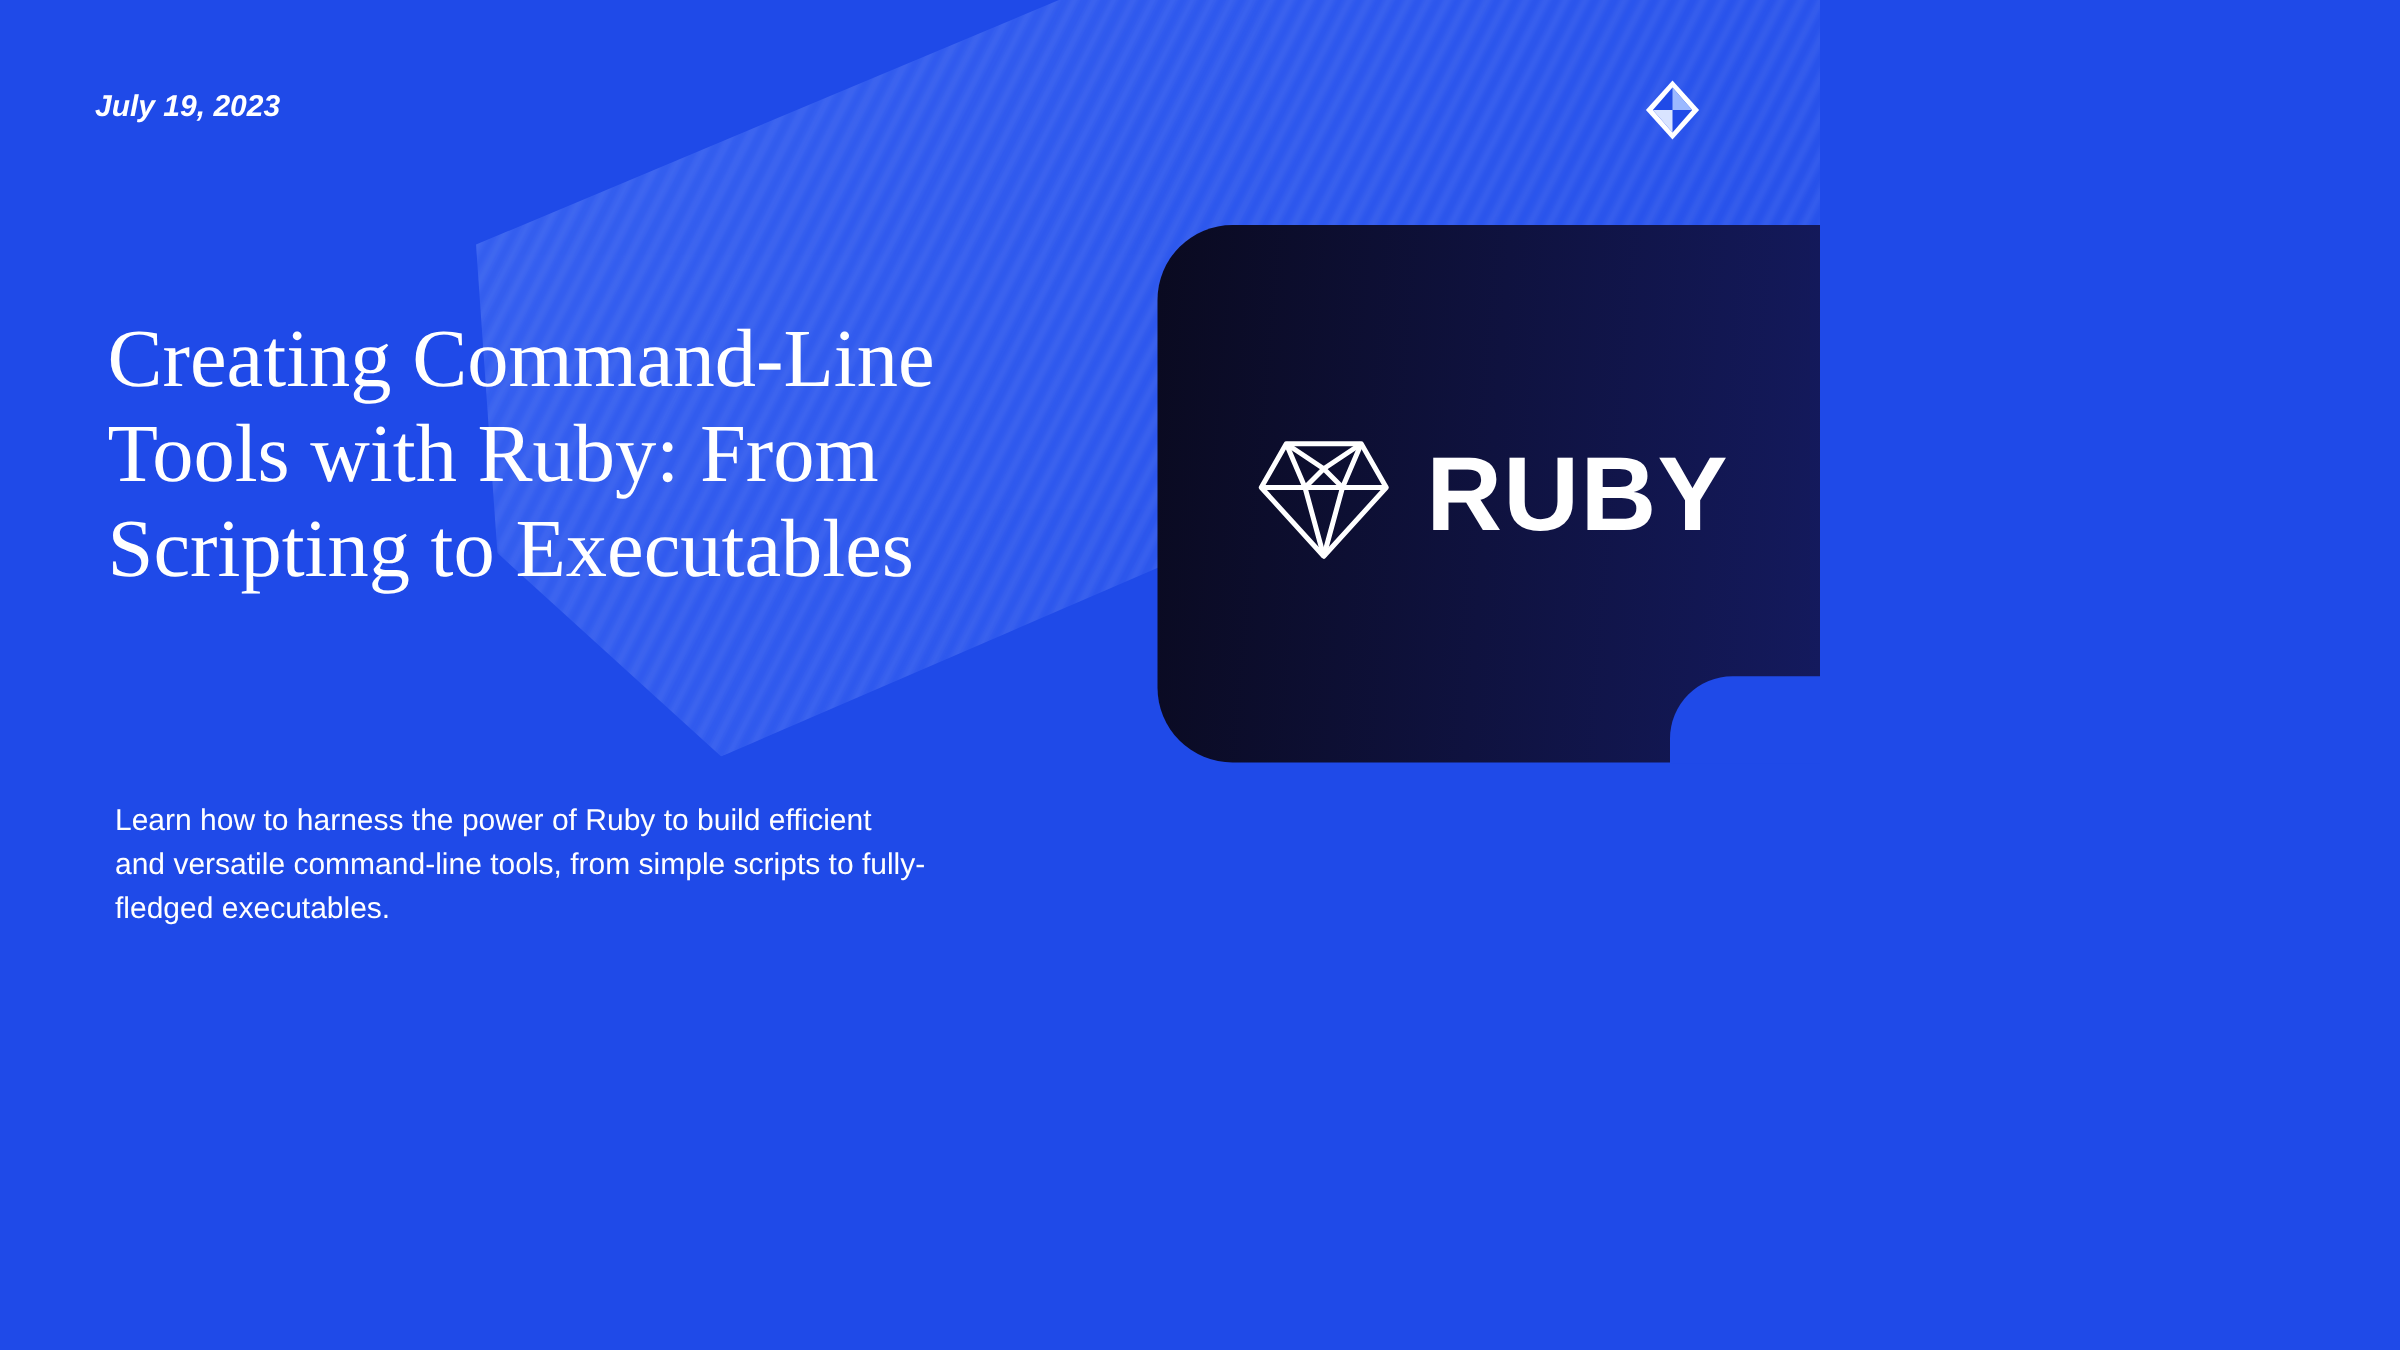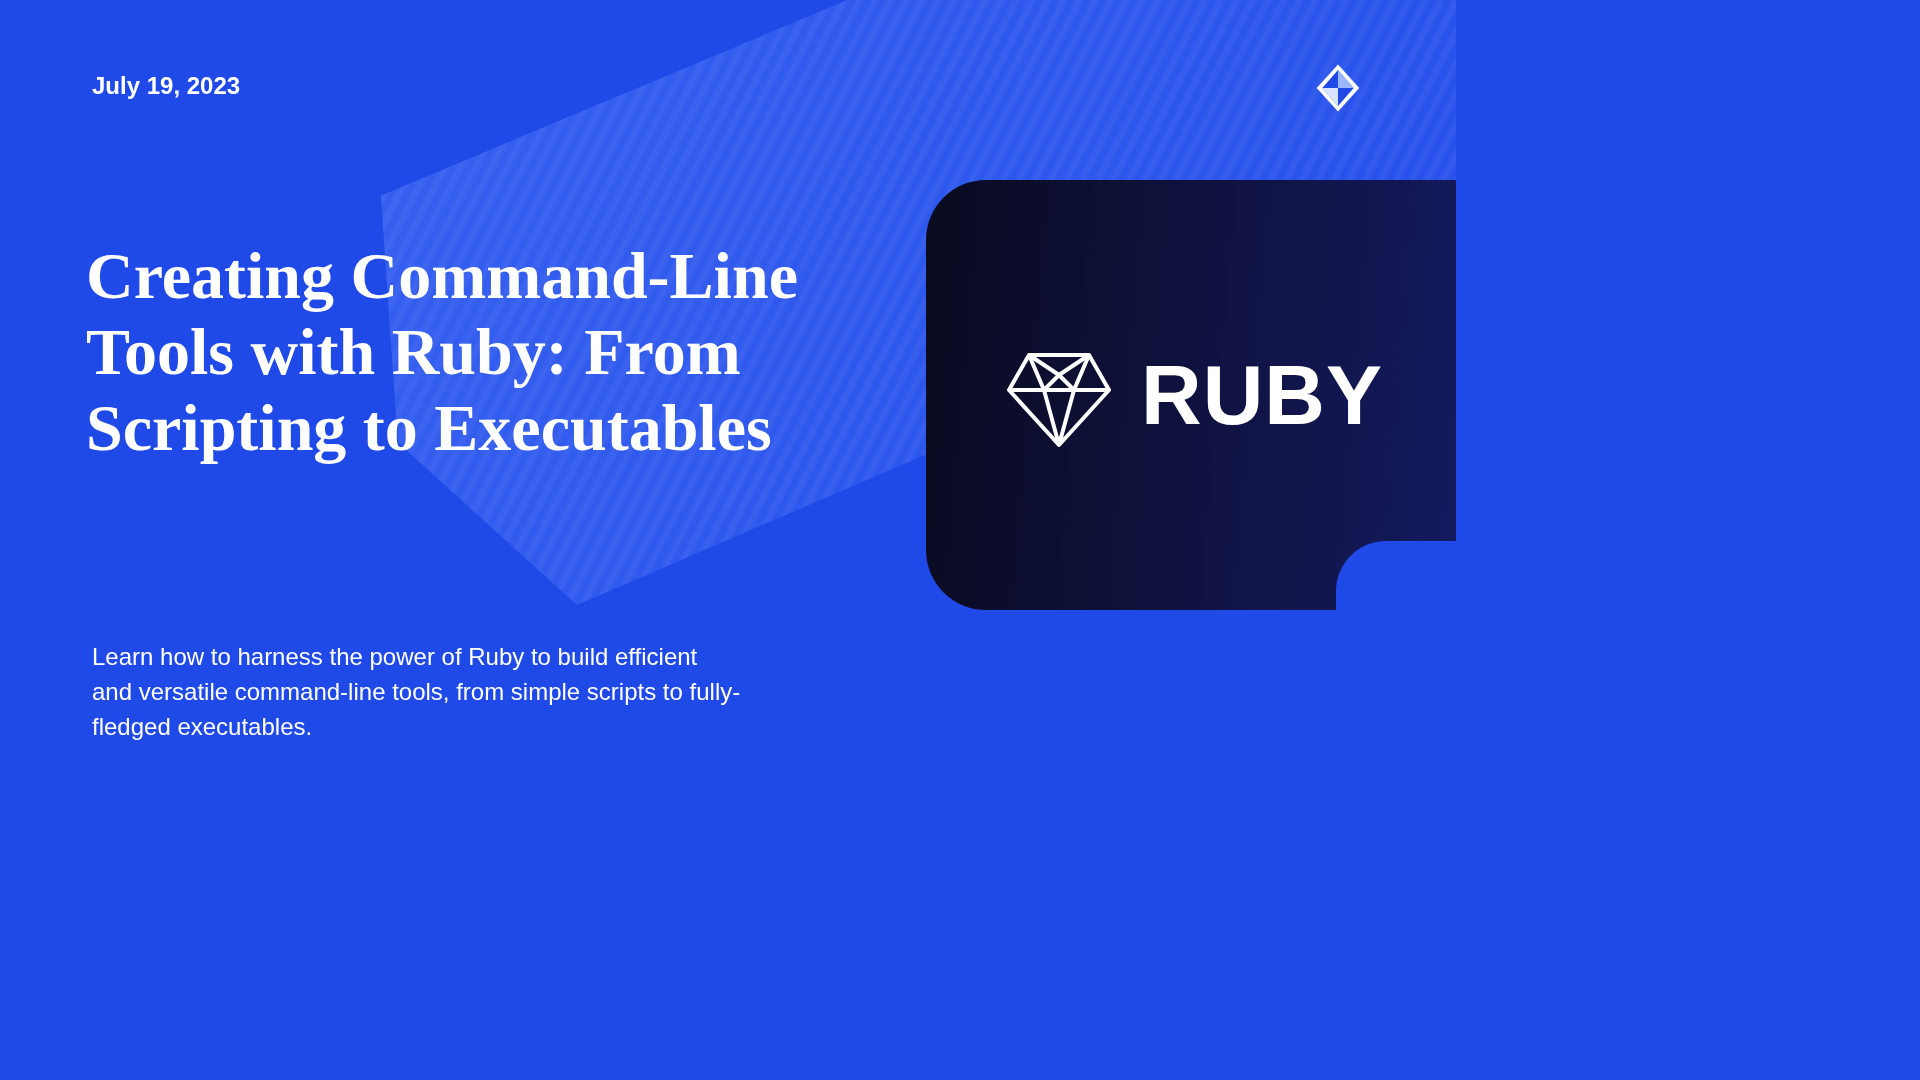--- a/index.html
+++ b/index.html
@@ -25,24 +25,25 @@
 }
 .brush-stroke::before {
   content:"";
   position:absolute;
   inset:0;
   background: repeating-linear-gradient(135deg, rgba(255,255,255,0.08) 0 6px, transparent 6px 14px);
 }
 .date {
   position: absolute;
   top: 72px;
-  left: 92px;
+  left: 76px;
   color: #fff;
   font-size: 24px;
   font-weight: 600;
+  font-style: italic;
 }
 .brand {
   position: absolute;
   top: 60px;
   right: 90px;
   display: flex;
   align-items: center;
   gap: 14px;
 }
 .brand-logo {
@@ -72,28 +73,28 @@
   position: absolute;
   left: 0;
   right: -4px;
   bottom: -8px;
   height: 4px;
   background: #5b8cff;
   border-radius: 2px;
 }
 .title {
   position: absolute;
-  top: 238px;
+  top: 250px;
   left: 86px;
   width: 740px;
   color: #fff;
   font-family: Georgia, 'Times New Roman', serif;
   font-size: 66px;
   line-height: 1.15;
-  font-weight: 700;
+  font-weight: 400;
 }
 .subtitle {
   position: absolute;
   left: 92px;
   top: 640px;
   width: 650px;
   color: #ffffff;
   font-size: 24px;
   line-height: 1.45;
   font-weight: 500;

